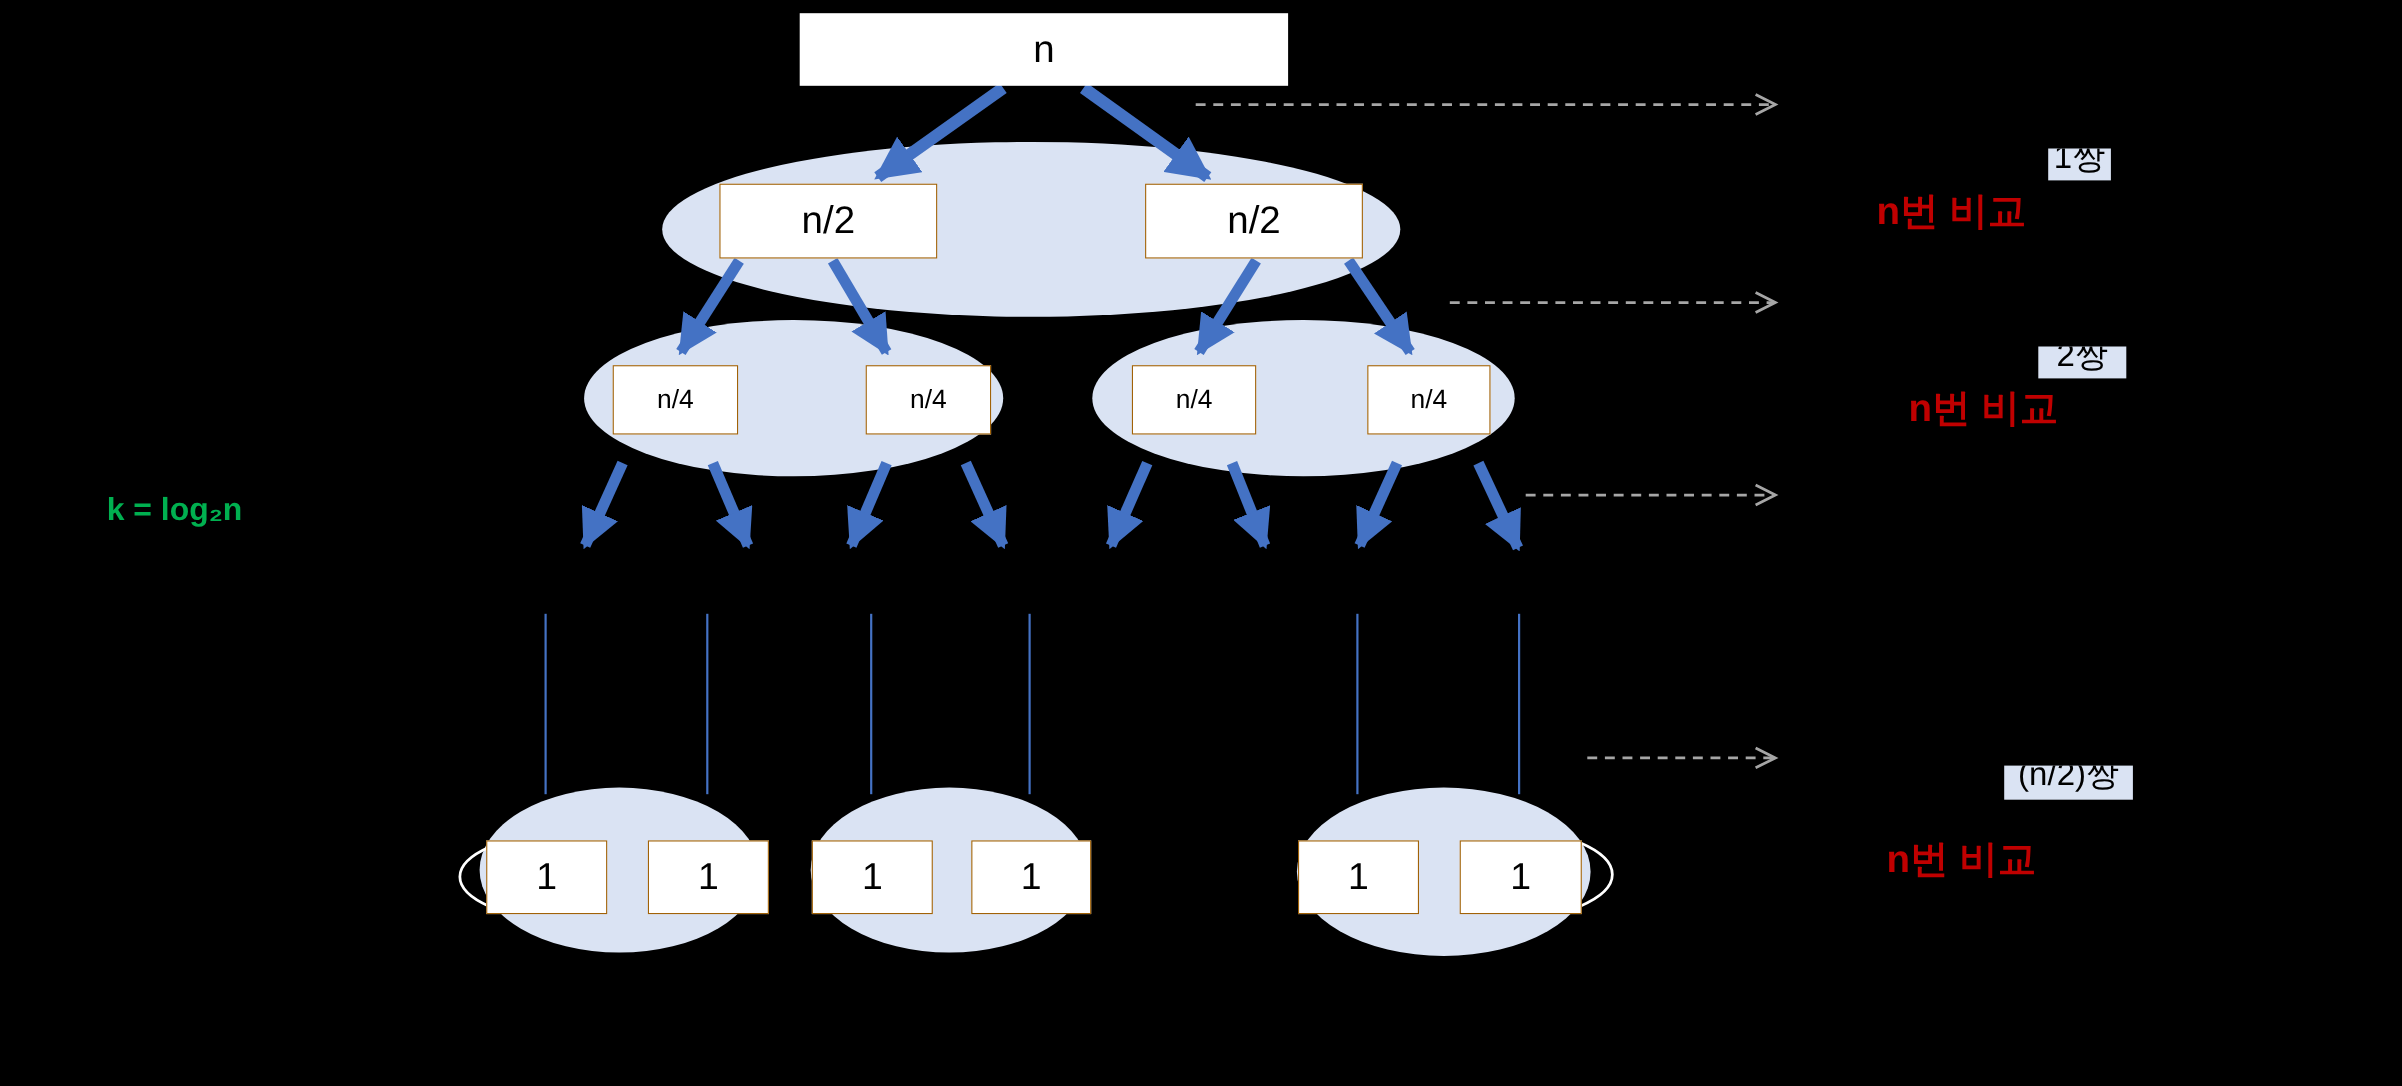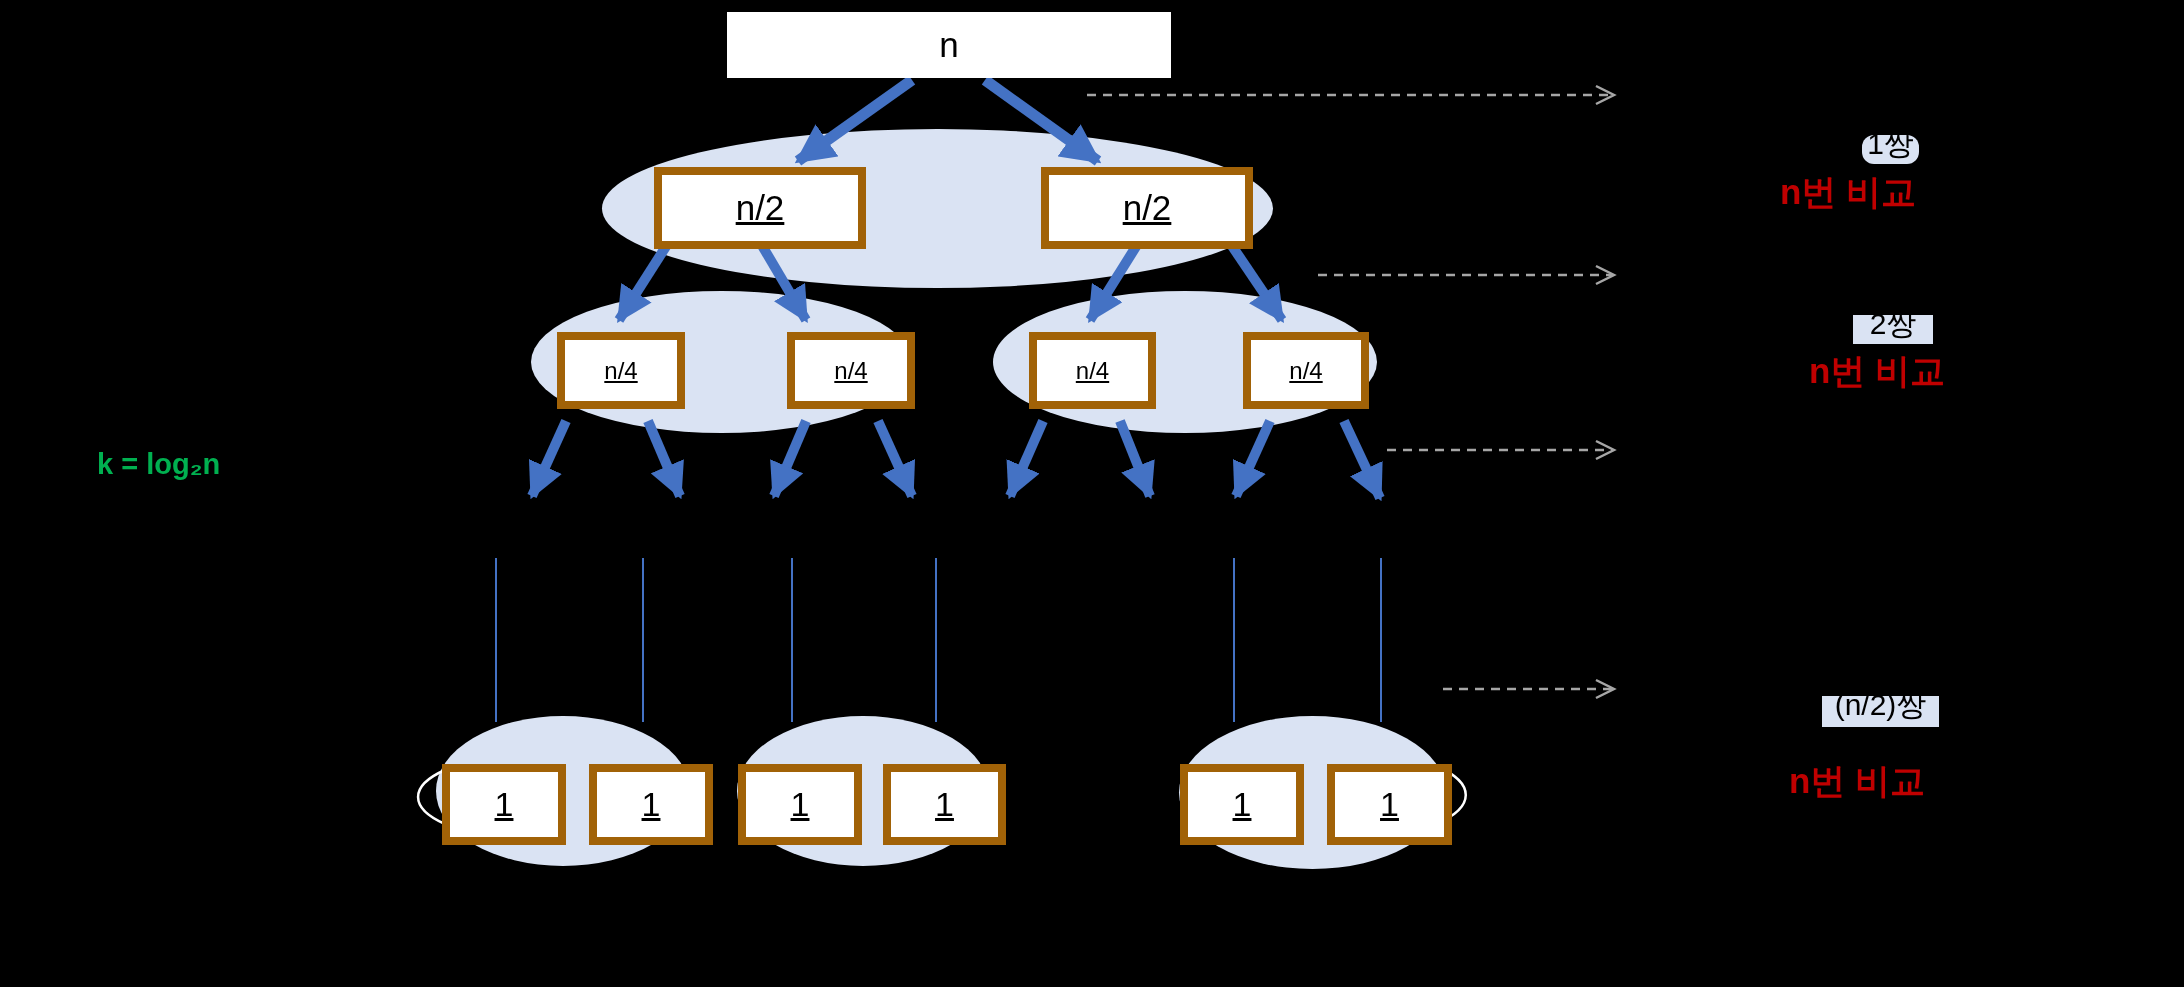--- a/index.html
+++ b/index.html
@@ -20,42 +20,42 @@
     position:absolute;left:0;top:0;z-index:2;
   }
   .node{
     position:absolute;
     background:#ffffff;
     color:#000;
     display:flex;align-items:center;justify-content:center;
     font-size:35px;
     z-index:3;
   }
-  .node.bordered{border:8px solid #a16207;text-decoration:underline;}
+  .node.bordered{border:1px solid #a16207;}
   .node.small{font-size:24px;}
   .node.leaf{font-size:34px;}
   .pair-badge{
     position:absolute;
     background:#dae3f3;
     overflow:hidden;
     text-align:center;
     z-index:3;
   }
   .pair-badge .pb-text{
     display:block;
     color:#000;
     font-size:30px;
     line-height:42px;
     margin-top:-12px;
     white-space:nowrap;
   }
   .cmp-label{
     position:absolute;
     width:210px;
-    text-align:right;
+    text-align:left;
     color:#c00000;
     font-size:35px;
     font-weight:bold;
     z-index:3;
     white-space:nowrap;
   }
   #depth-label{
     position:absolute;
     left:97px;top:448px;
     color:#00b050;
@@ -142,21 +142,21 @@
   <div class="node bordered small" style="left:1029px;top:332px;width:111px;height:61px;">n/4</div>
   <div class="node bordered small" style="left:1243px;top:332px;width:110px;height:61px;">n/4</div>
 
   <div class="node bordered leaf" style="left:442px;top:764px;width:108px;height:65px;">1</div>
   <div class="node bordered leaf" style="left:589px;top:764px;width:108px;height:65px;">1</div>
   <div class="node bordered leaf" style="left:738px;top:764px;width:108px;height:65px;">1</div>
   <div class="node bordered leaf" style="left:883px;top:764px;width:107px;height:65px;">1</div>
   <div class="node bordered leaf" style="left:1180px;top:764px;width:108px;height:65px;">1</div>
   <div class="node bordered leaf" style="left:1327px;top:764px;width:109px;height:65px;">1</div>
 
-  <div class="pair-badge" style="left:1862px;top:135px;width:57px;height:29px;border-radius:12px;">
+  <div class="pair-badge" style="left:1862px;top:135px;width:57px;height:29px;">
     <span class="pb-text">1쌍</span>
   </div>
   <div class="cmp-label" style="left:1706px;top:169px;">n번 비교</div>
 
   <div class="pair-badge" style="left:1853px;top:315px;width:80px;height:29px;">
     <span class="pb-text">2쌍</span>
   </div>
   <div class="cmp-label" style="left:1735px;top:348px;">n번 비교</div>
 
   <div class="pair-badge" style="left:1822px;top:696px;width:117px;height:31px;">

